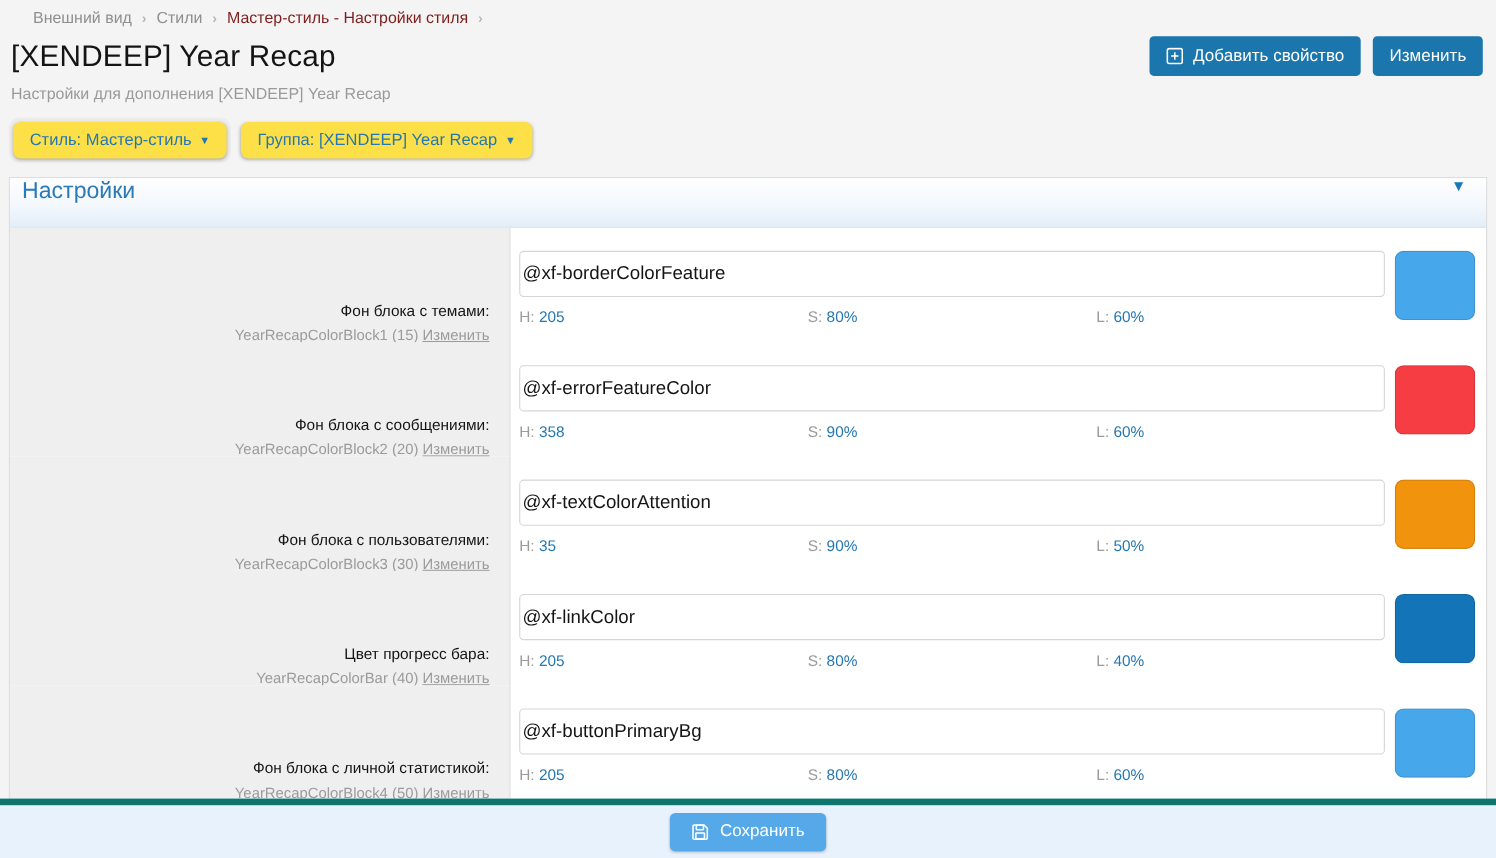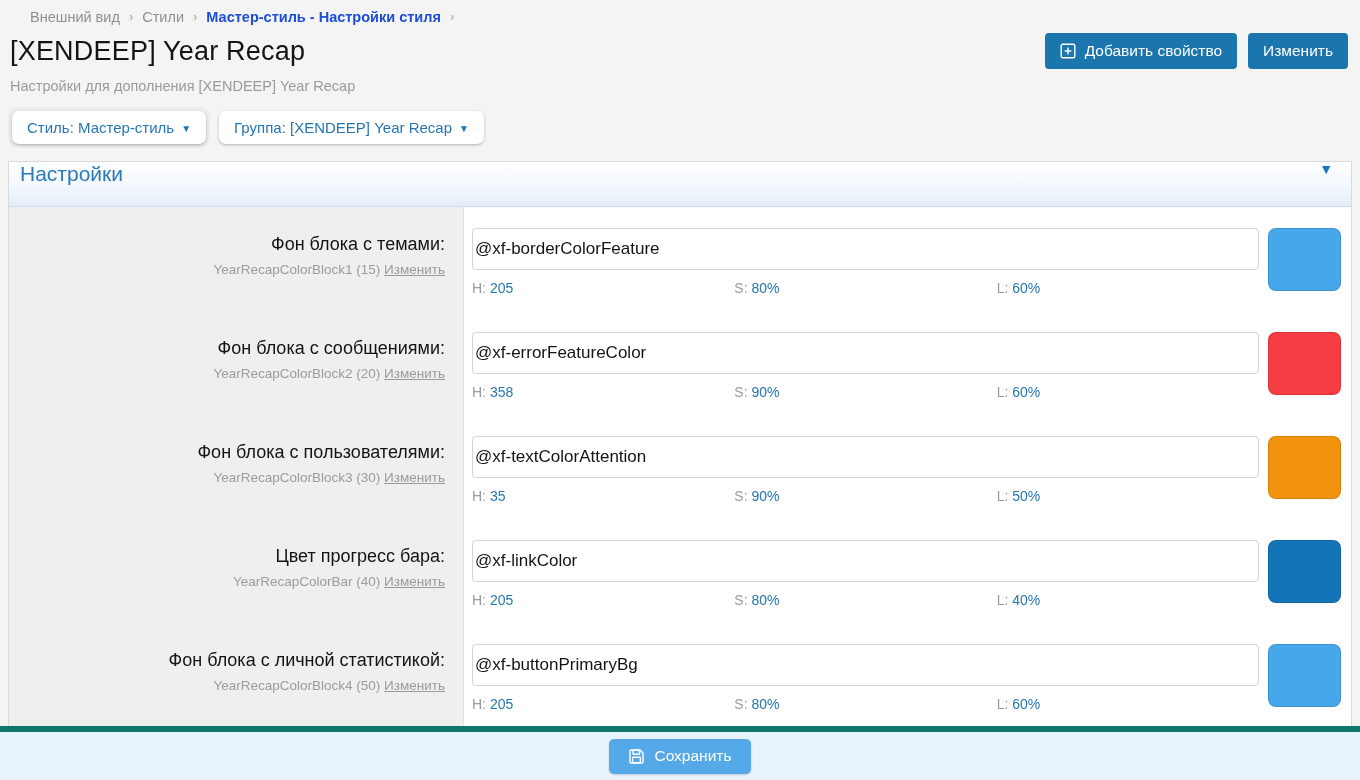--- a/index.html
+++ b/index.html
@@ -8,40 +8,40 @@
     background: #f4f4f4;
     font-family: "Liberation Sans", "DejaVu Sans", sans-serif;
     color: #141414;
     position: relative;
   }
 
   
   .topbar { padding: 9px 10px 0 10px; }
   .breadcrumb { font-size: 14.5px; color: #8f8f8f; display: flex; align-items: flex-end; gap: 9px; margin-left: 20px; }
   .breadcrumb a { color: #8f8f8f; text-decoration: none; cursor: pointer; }
-  .breadcrumb a.bc-current { color: #1d4ed8; font-weight: 700; }
+  .breadcrumb a.bc-current { color: #7f1d1d; font-weight: 400; }
   .bc-sep { color: #b8b8b8; font-size: 13px; font-weight: 700; transform: translateY(-1px); }
 
   .title-row { display: flex; justify-content: space-between; align-items: center; margin-top: 8px; }
   .page-title { font-size: 27px; font-weight: 400; color: #141414; letter-spacing: 0.2px; }
   .title-actions { display: flex; gap: 11px; padding-right: 2px; }
   .btn-dark {
     background: #1a76ad; color: #fff; border: none; border-radius: 4px;
     font-size: 15.5px; font-family: inherit; padding: 8px 15px; cursor: pointer;
     display: inline-flex; align-items: center; gap: 9px; height: 36px;
   }
   .btn-dark svg { display: block; }
 
   .subtitle { margin-top: 9px; font-size: 14.5px; color: #9a9a9a; }
 
   
   .pills { display: flex; align-items: flex-start; gap: 9px; margin: 13px 0 0 0; padding: 0 0 0 8px; }
   .pill-halo { background: #ececec; border-radius: 10px; padding: 4px; }
   .pill {
-    background: #ffffff; border-radius: 7px; padding: 8px 15px; font-size: 15px; color: #2577b1;
+    background: #fde047; border-radius: 7px; padding: 8px 15px; font-size: 15px; color: #2577b1;
     box-shadow: 0 1px 3px rgba(0,0,0,0.28); cursor: pointer; display: inline-flex; align-items: center; gap: 7px;
     white-space: nowrap;
   }
   .pill .caret { font-size: 10px; transform: translateY(1px); }
 
   
   .panel { margin: 13px 8px 0 8px; background: #fff; border: 1px solid #dadada; border-bottom: none; }
   .panel-header {
     height: 45px; display: flex; align-items: flex-start; justify-content: space-between;
     padding: 0 18px 0 11px;
@@ -49,21 +49,21 @@
     border-bottom: 1px solid #ccdded;
   }
   .panel-title { font-size: 21px; color: #2a7ab8; font-weight: 400; }
   .panel-caret { color: #1878b8; font-size: 14px; cursor: pointer; line-height: 1; }
 
   .prow { display: flex; height: 104px; }
   .prow-left {
     width: 455px; background: #efefef; border-right: 1px solid #e0e0e0;
     text-align: right; padding: 27px 18px 0 10px; flex-shrink: 0;
   }
-  .plabel { font-size: 18px; color: #141414; }
+  .plabel { font-size: 14px; color: #141414; margin-top: 40px; }
   .pmeta { font-size: 13.5px; color: #9b9b9b; margin-top: 7px; }
   .pmeta a { color: #9b9b9b; text-decoration: underline; cursor: pointer; }
   .prow-right { flex: 1; display: flex; gap: 9px; padding: 21px 10px 0 8px; }
   .field-area { flex: 1; }
   .value-input {
     width: 100%; height: 42px; font-size: 17px; font-family: inherit; color: #141414;
     border: 1px solid #d5d5d5; border-radius: 4px; padding: 0 2px; background: #fff; outline: none;
   }
   .hsl { display: grid; grid-template-columns: 1fr 1fr 1fr; margin-top: 10px; font-size: 14px; }
   .hsl-k { color: #9a9a9a; }

